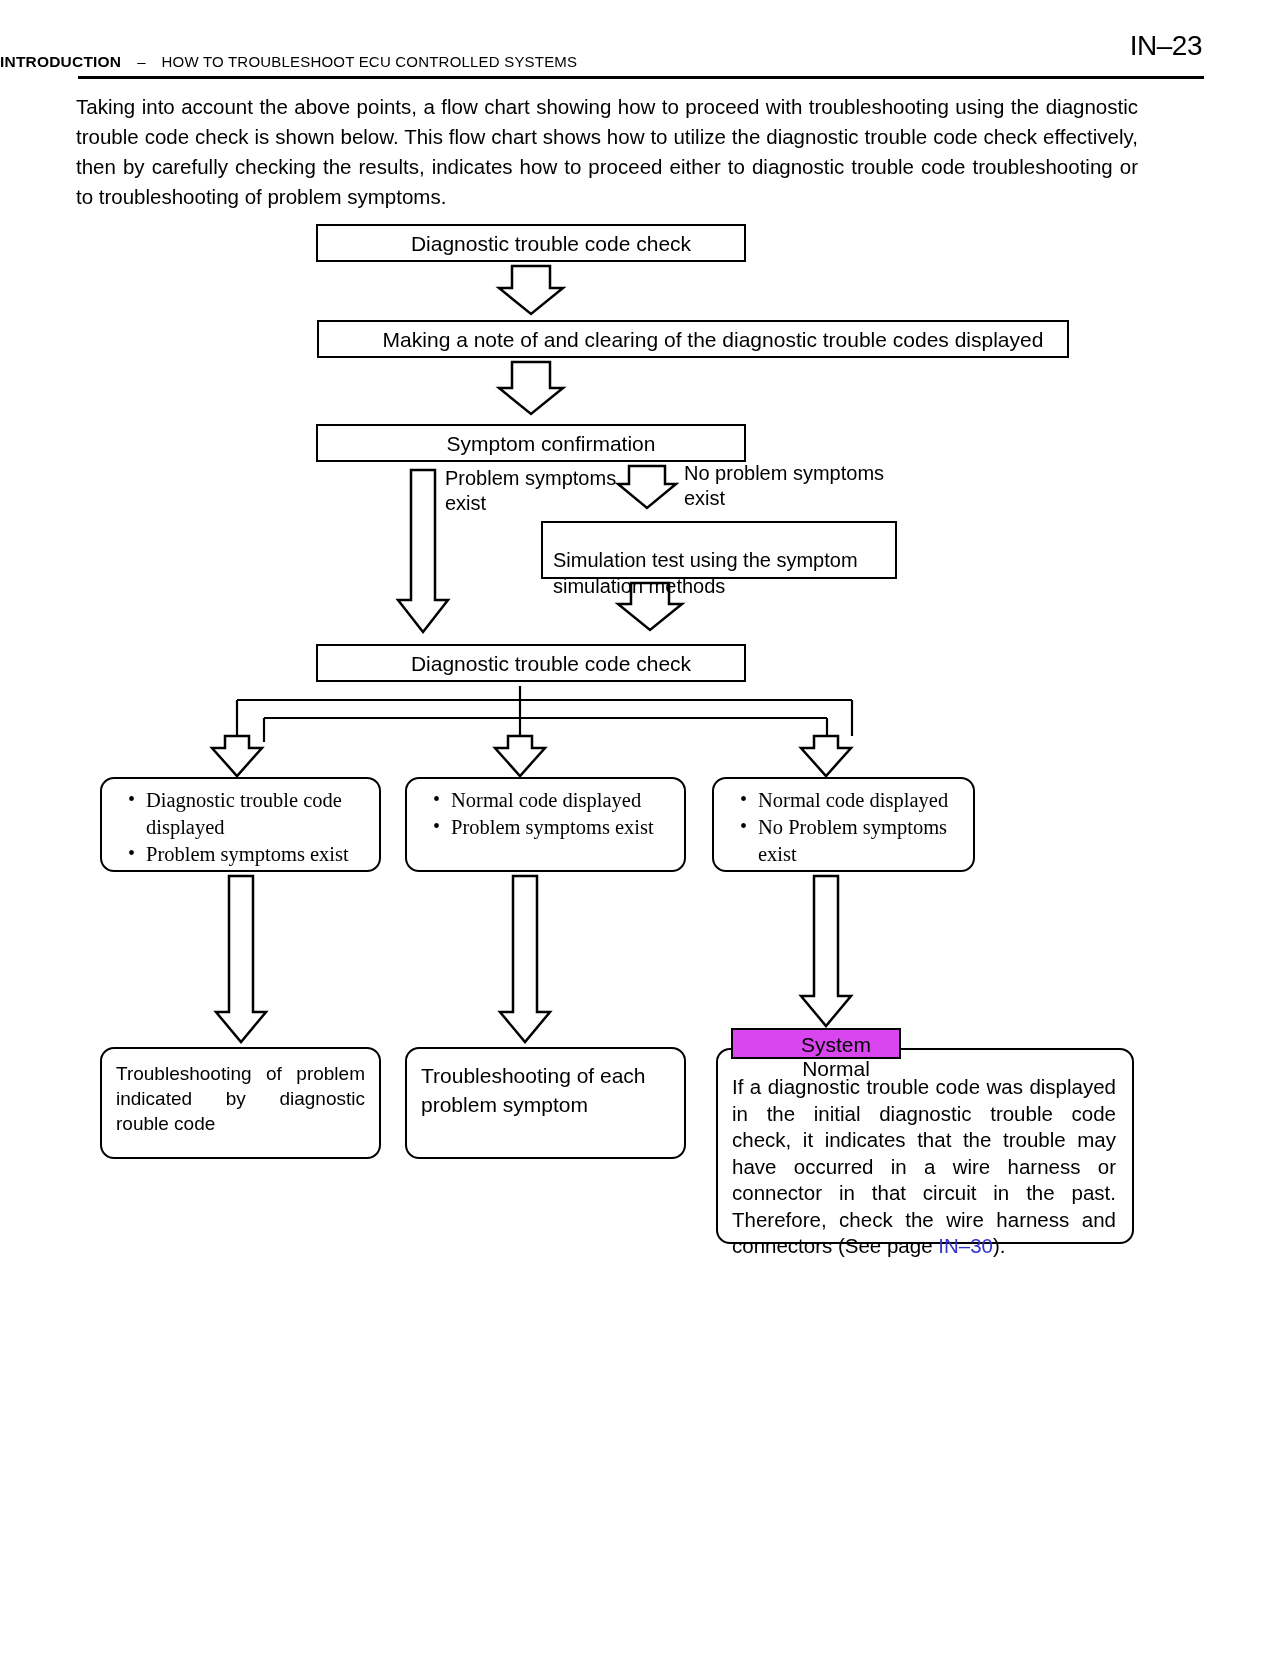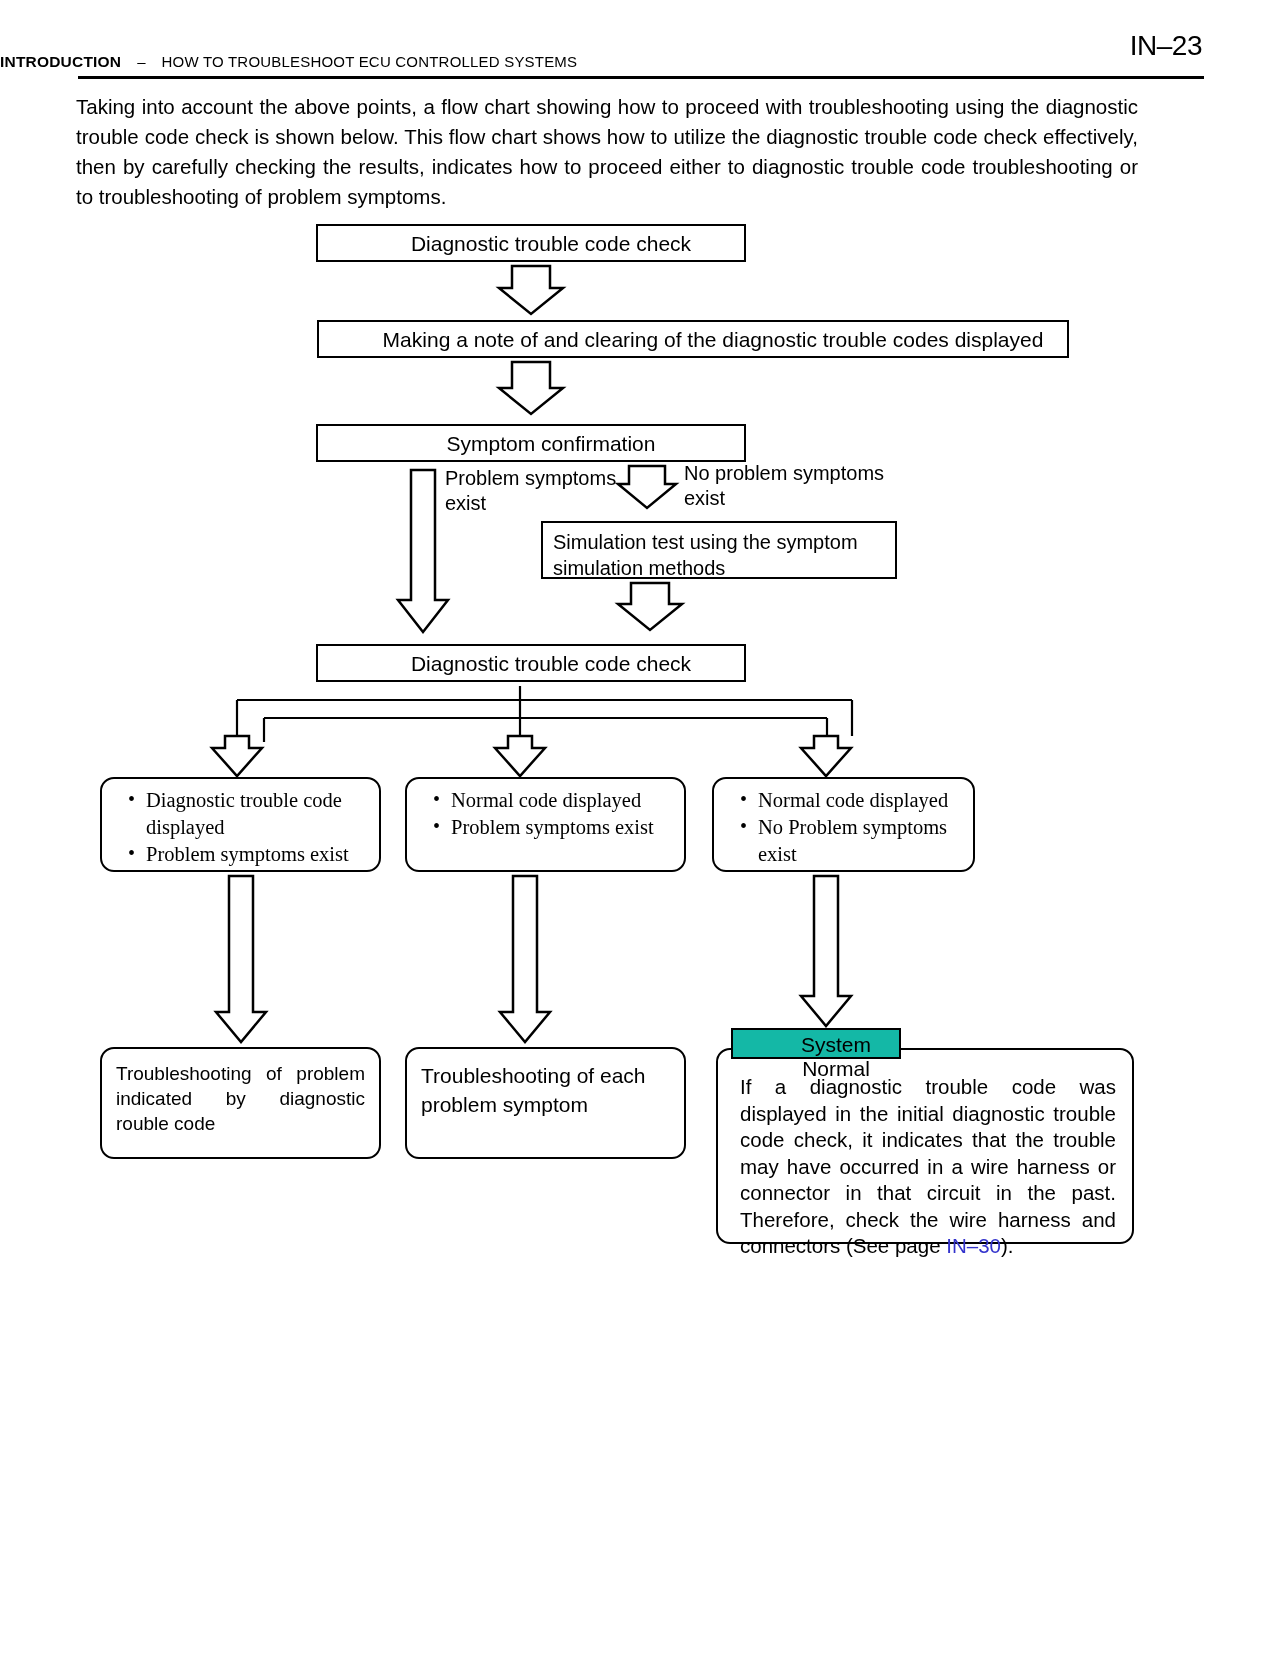--- a/index.html
+++ b/index.html
@@ -117,21 +117,21 @@
   .n-dtc-check-1 { left: 316px; top: 224px; width: 430px; height: 38px; }
   .n-dtc-check-1 .node-label { padding-top: 6px; }
 
   .n-making-note { left: 317px; top: 320px; width: 752px; height: 38px; }
   .n-making-note .node-label { padding-top: 6px; }
 
   .n-symptom-conf { left: 316px; top: 424px; width: 430px; height: 38px; }
   .n-symptom-conf .node-label { padding-top: 6px; }
 
   .n-simulation { left: 541px; top: 521px; width: 356px; height: 58px; }
-  .n-simulation .node-label { padding: 6px 0 0 10px; line-height: 26px; font-size: 20px; }
+  .n-simulation .node-label { padding: 24px 0 0 10px; line-height: 26px; font-size: 20px; }
 
   .n-dtc-check-2 { left: 316px; top: 644px; width: 430px; height: 38px; }
   .n-dtc-check-2 .node-label { padding-top: 6px; }
 
   .branch-label {
     position: absolute;
     font-size: 20px;
     line-height: 25px;
   }
   .bl-problem { left: 445px; top: 466px; width: 190px; }
@@ -177,29 +177,28 @@
 
   .n-system-normal {
     left: 716px; top: 1048px; width: 418px; height: 196px;
   }
   .n-system-normal .sysnorm-body {
     padding: 24px 16px 0 14px;
     font-size: 20.5px;
     line-height: 26.5px;
     text-align: justify;
     text-justify: inter-word;
-    margin-left: 8px;
   }
   .sysnorm-tab {
     position: absolute;
     left: 731px;
     top: 1028px;
     width: 170px;
     height: 31px;
-    background: #14b8a6;
+    background: #d946ef;
     border: 2px solid #000;
     box-sizing: border-box;
     z-index: 5;
   }
   .sysnorm-tab .node-label {
     font-size: 21px;
     text-align: center;
     padding-top: 3px;
   }
   .xref {

